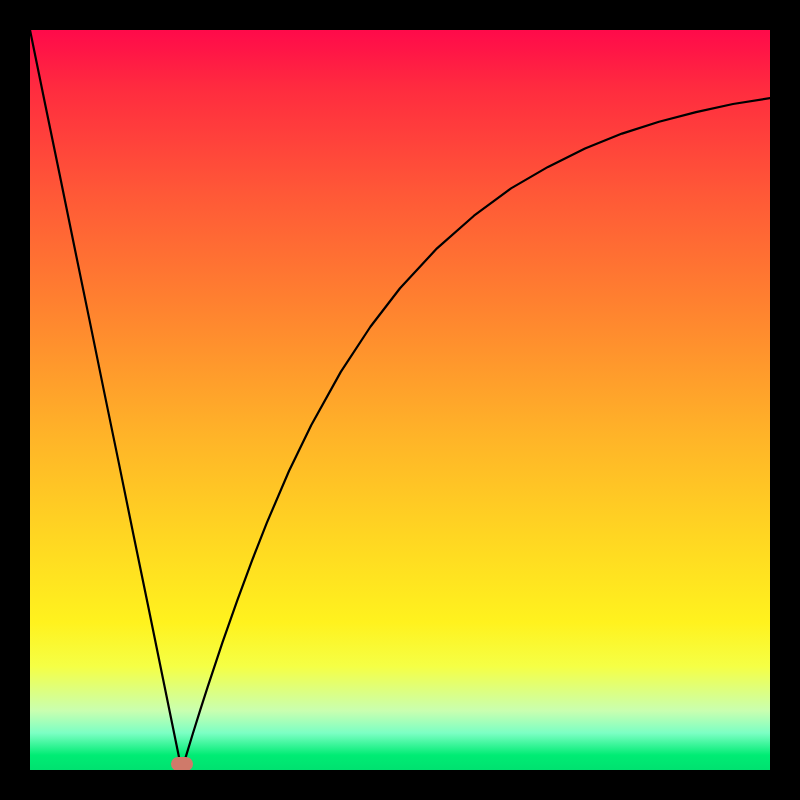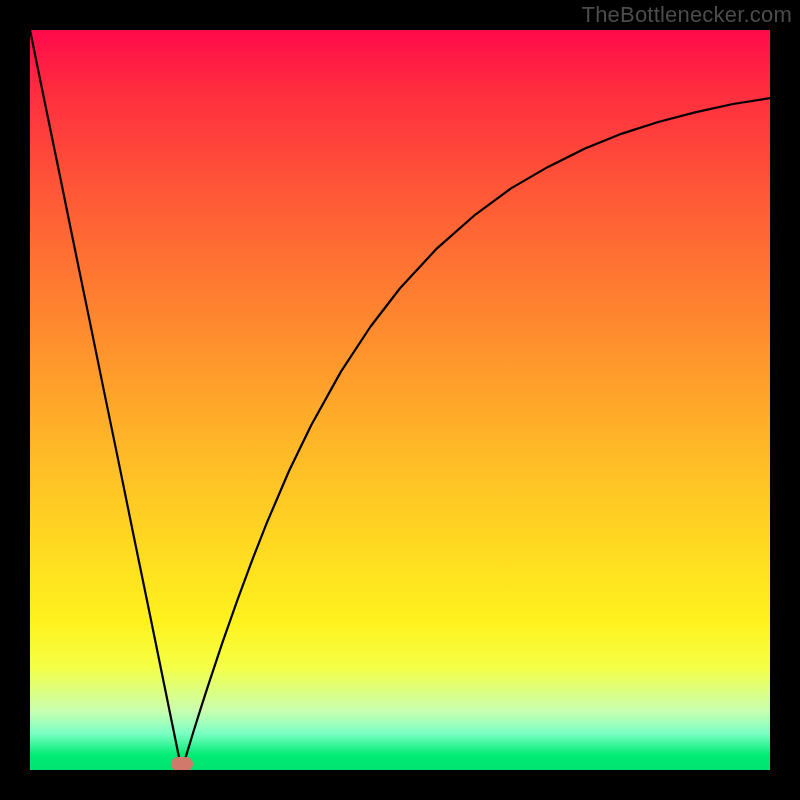--- a/index.html
+++ b/index.html
@@ -66,21 +66,20 @@
     border-radius: 7px;
     background: #cf7a6a;
     transform: translate(-50%, -50%);
     z-index: 5;
   }
 </style>
 </head>
 <body>
 
 <div class="frame">
-  <div class="watermark">TheBottlenecker.com</div>
 
   <div class="plot-area">
     <div class="gradient"></div>
 
     <svg class="curve" viewBox="0 0 740 740" preserveAspectRatio="none">
       <path id="curve-path" d="M0.00 0.00 L14.80 72.52 L29.60 144.30 L44.40 216.82 L59.20 288.60 L74.00 361.12 L88.80 432.90 L103.60 505.42 L118.40 577.20 L133.20 649.72 L148.00 722.24 L151.70 740.00 L155.40 728.16 L162.80 703.74 L170.20 680.06 L177.60 657.12 L192.40 612.72 L207.20 570.54 L222.00 530.58 L236.80 492.84 L259.00 441.04 L281.20 395.16 L310.80 341.88 L340.40 296.74 L370.00 258.26 L407.00 218.30 L444.00 185.74 L481.00 158.36 L518.00 136.90 L555.00 118.40 L592.00 103.60 L629.00 91.76 L666.00 82.14 L703.00 74.00 L740.00 68.08" fill="none" stroke="#000" stroke-width="2.2" stroke-linejoin="round" stroke-linecap="round"></path>
     </svg>
 
     <div id="min-marker" class="marker" style="left: 151.7px; top: 734px;"></div>
   </div>

